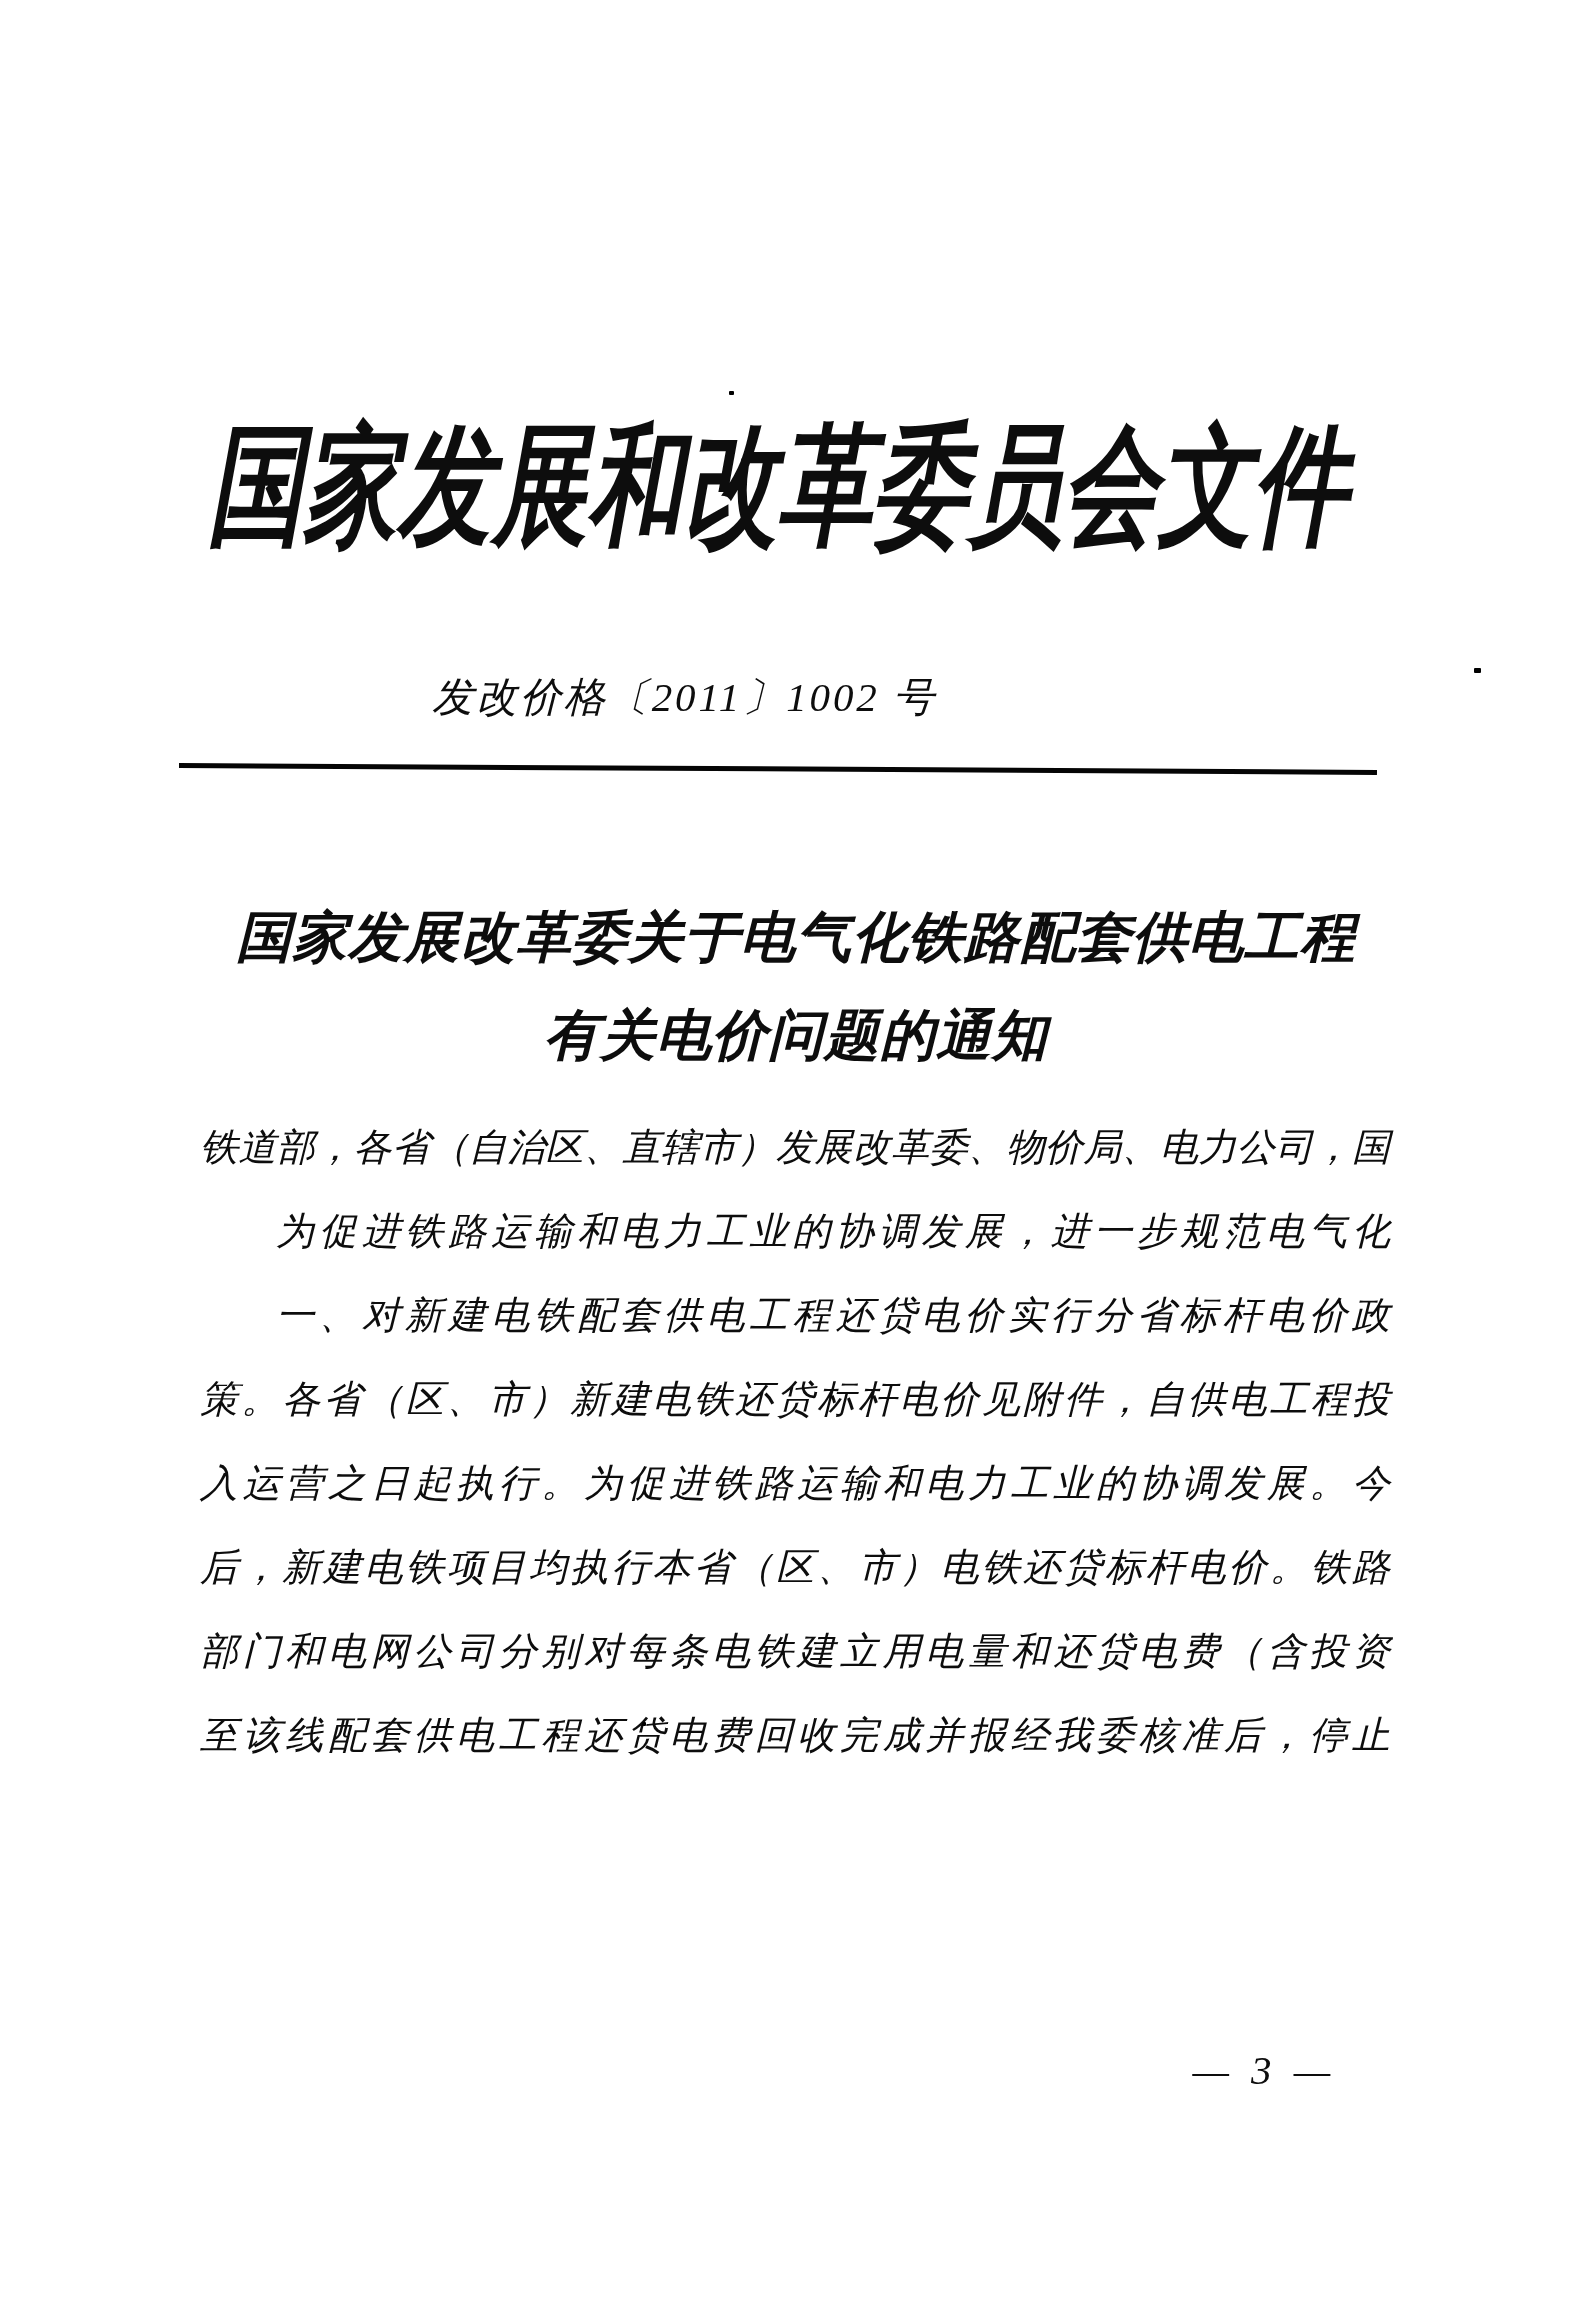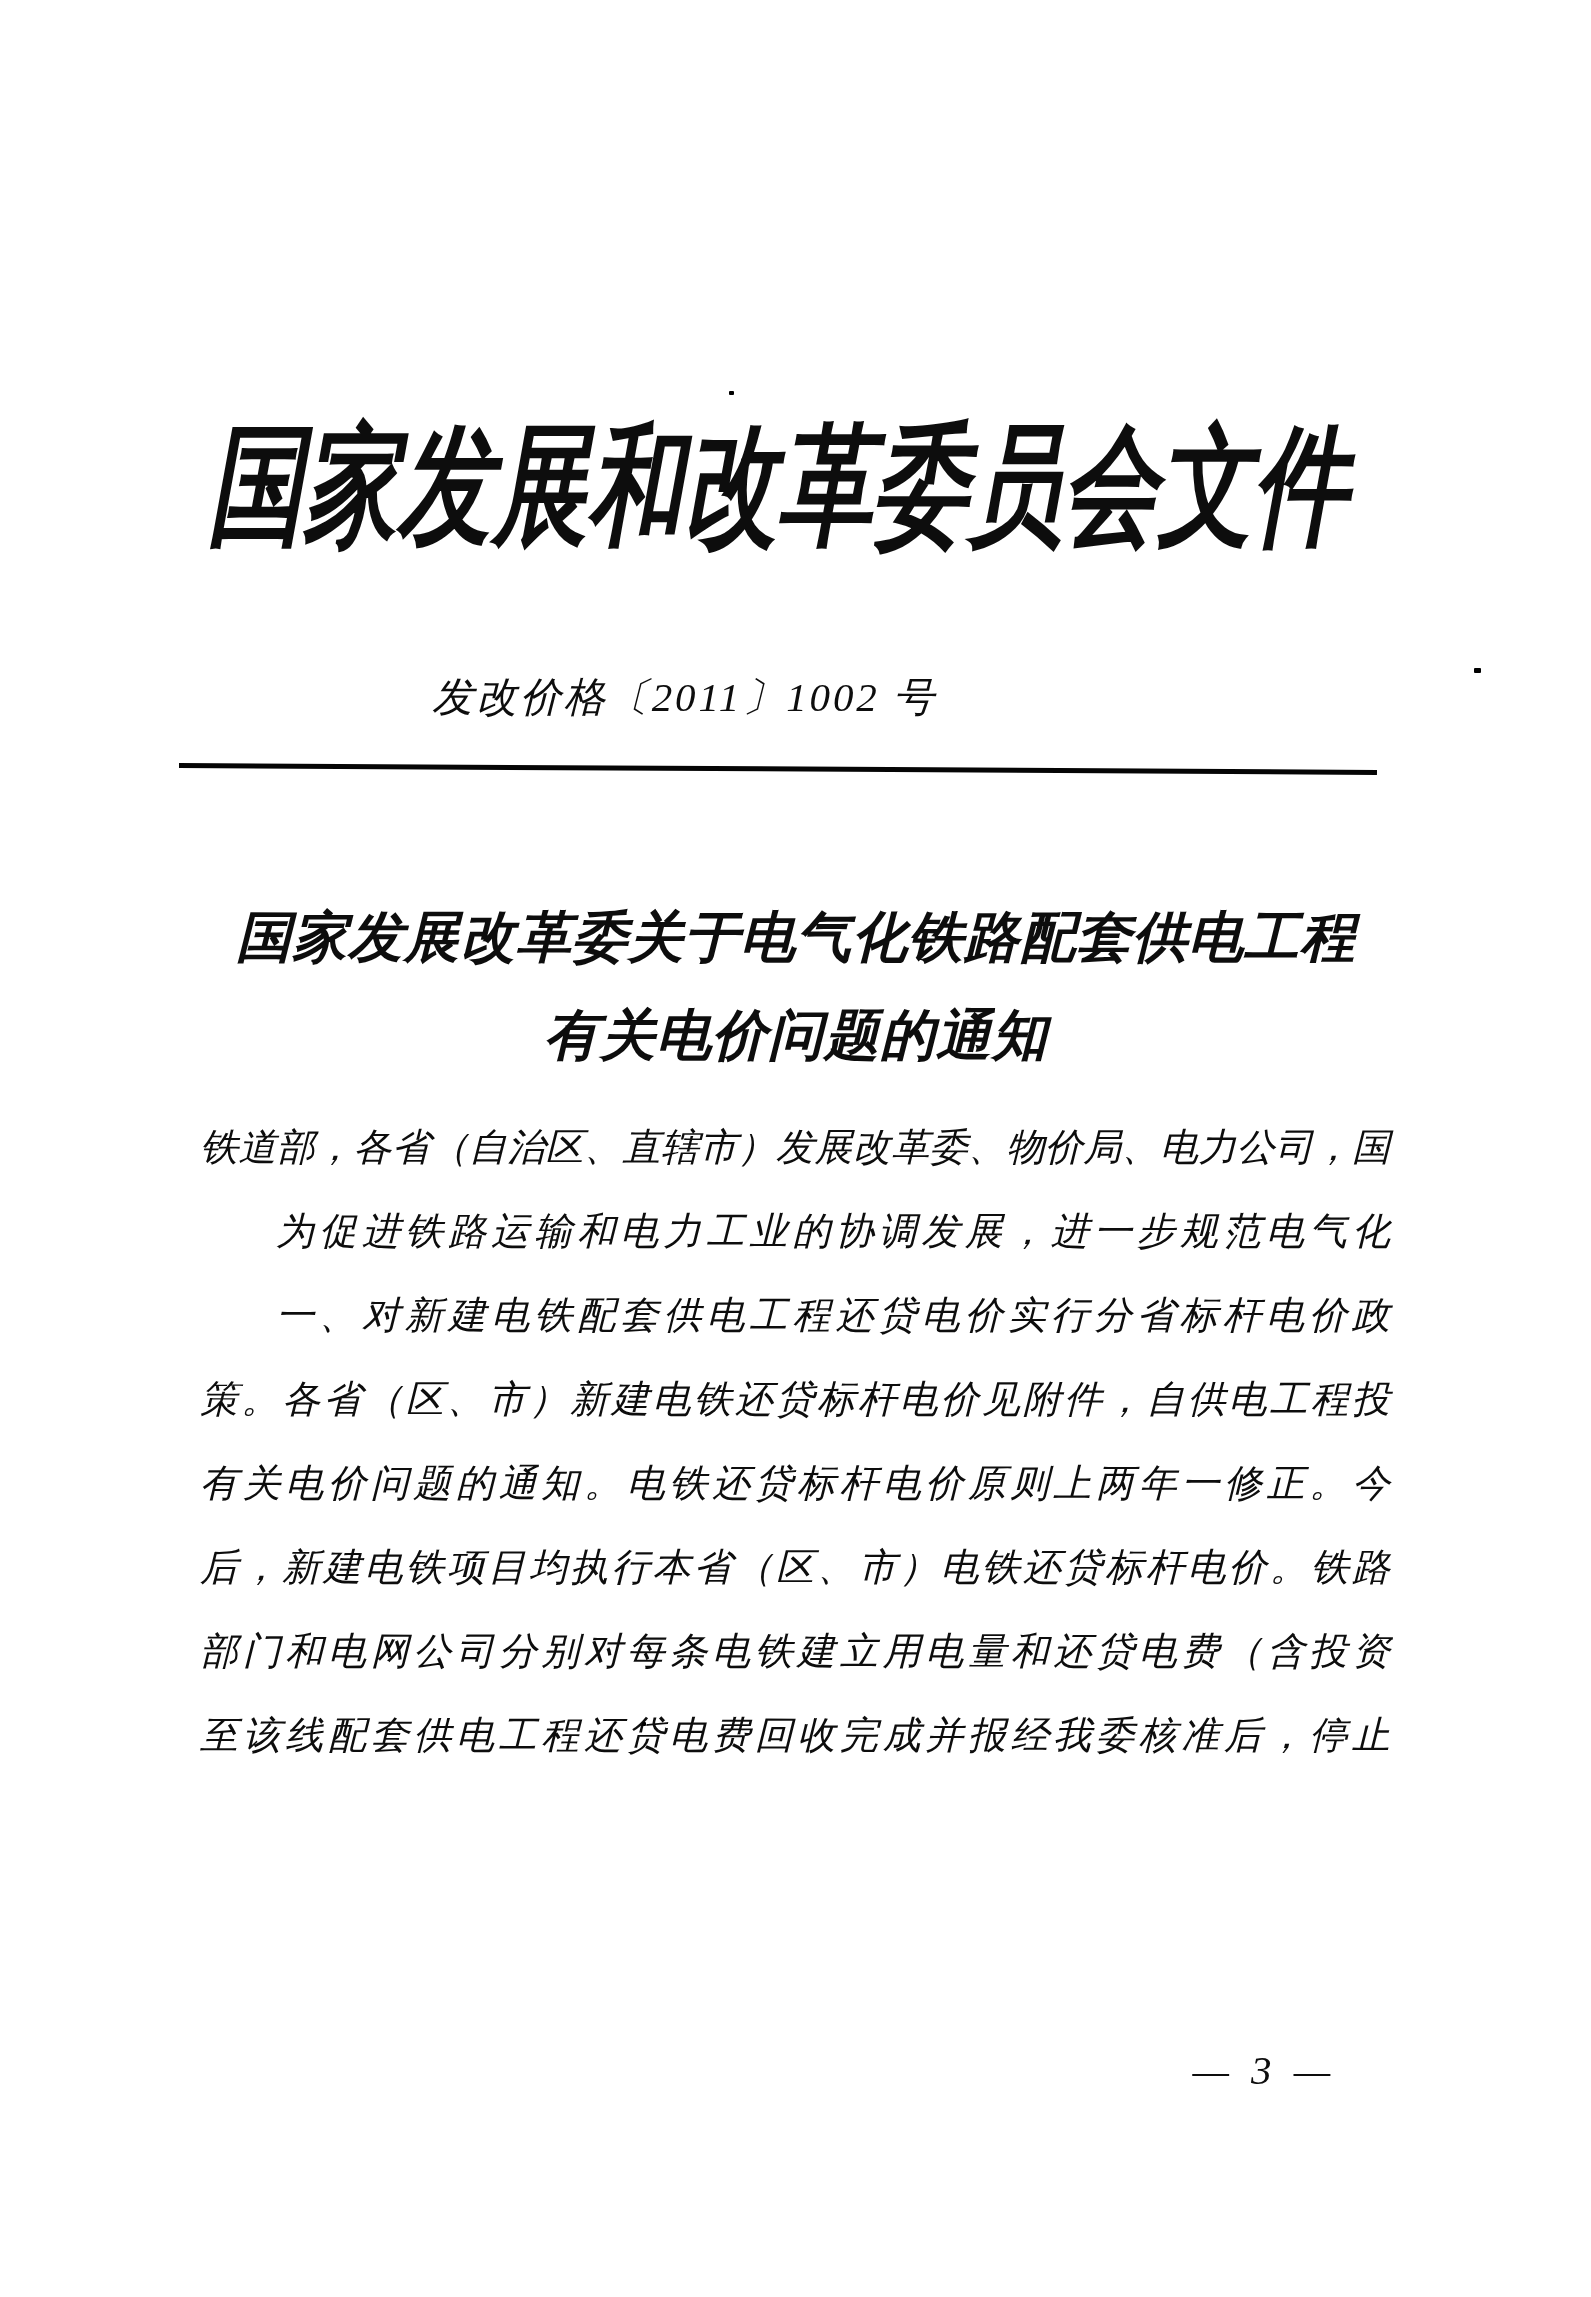--- a/index.html
+++ b/index.html
@@ -96,21 +96,21 @@
   <div class="ntitle">
     <div>国家发展改革委关于电气化铁路配套供电工程</div>
     <div>有关电价问题的通知</div>
   </div>
 
   <div class="docbody">
       <div class="bline j">铁道部，各省（自治区、直辖市）发展改革委、物价局、电力公司，国</div>
       <div class="bline j i">为促进铁路运输和电力工业的协调发展，进一步规范电气化</div>
       <div class="bline j i">一、对新建电铁配套供电工程还贷电价实行分省标杆电价政</div>
       <div class="bline j">策。各省（区、市）新建电铁还贷标杆电价见附件，自供电工程投</div>
-      <div class="bline j">有关电价问题的通知。电铁还贷标杆电价原则上两年一修正。今</div>
+      <div class="bline j">入运营之日起执行。为促进铁路运输和电力工业的协调发展。今</div>
       <div class="bline j">后，新建电铁项目均执行本省（区、市）电铁还贷标杆电价。铁路</div>
       <div class="bline j">部门和电网公司分别对每条电铁建立用电量和还贷电费（含投资</div>
       <div class="bline j">至该线配套供电工程还贷电费回收完成并报经我委核准后，停止</div>
     </div>
 
   <div class="pageno">— 3 —</div>
 
   <div class="speck s1"></div>
   <div class="speck s2"></div>
   <div class="speck s3"></div>

